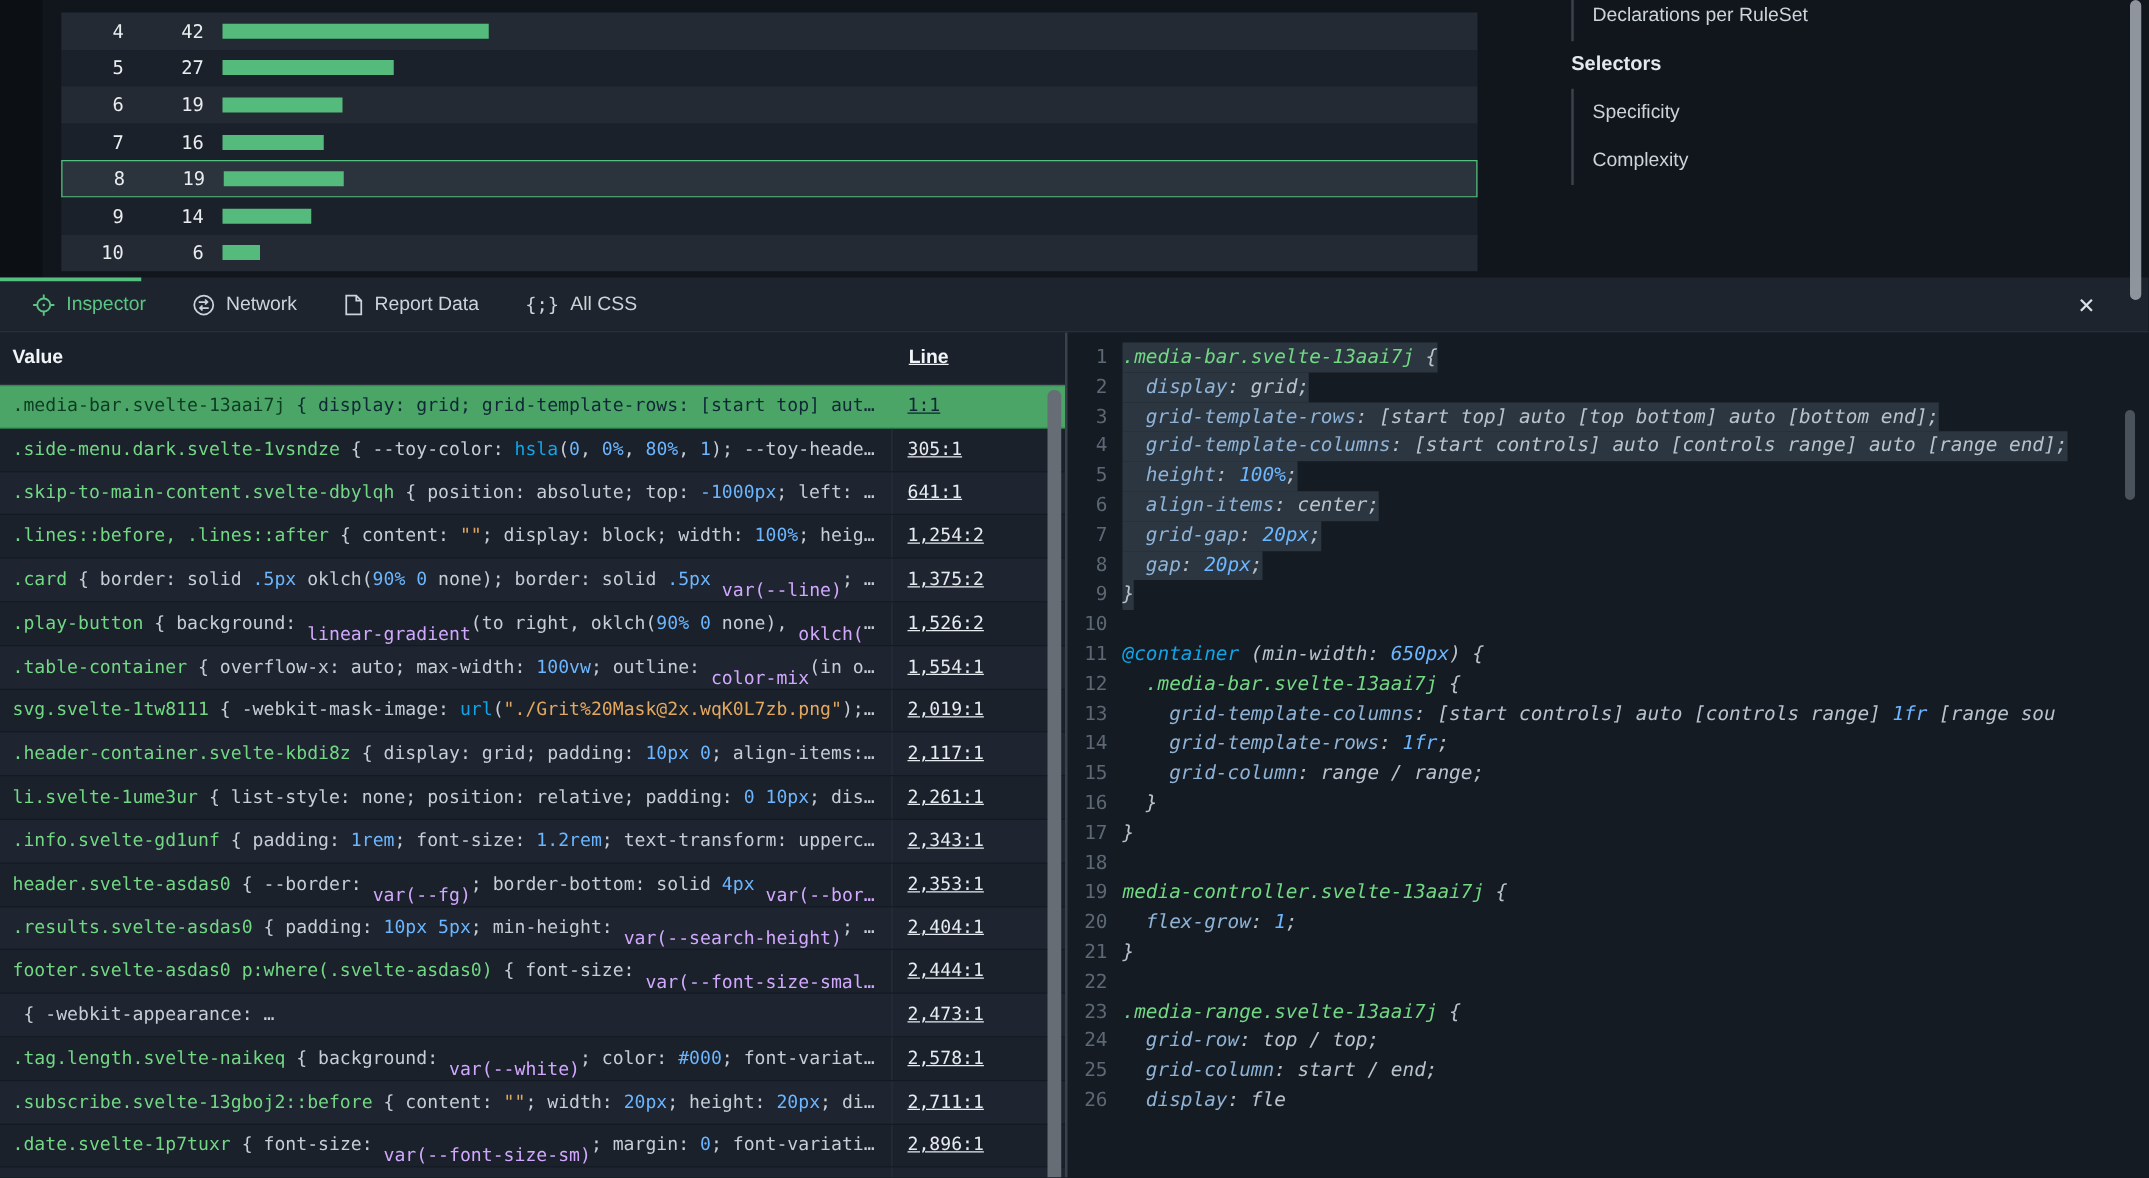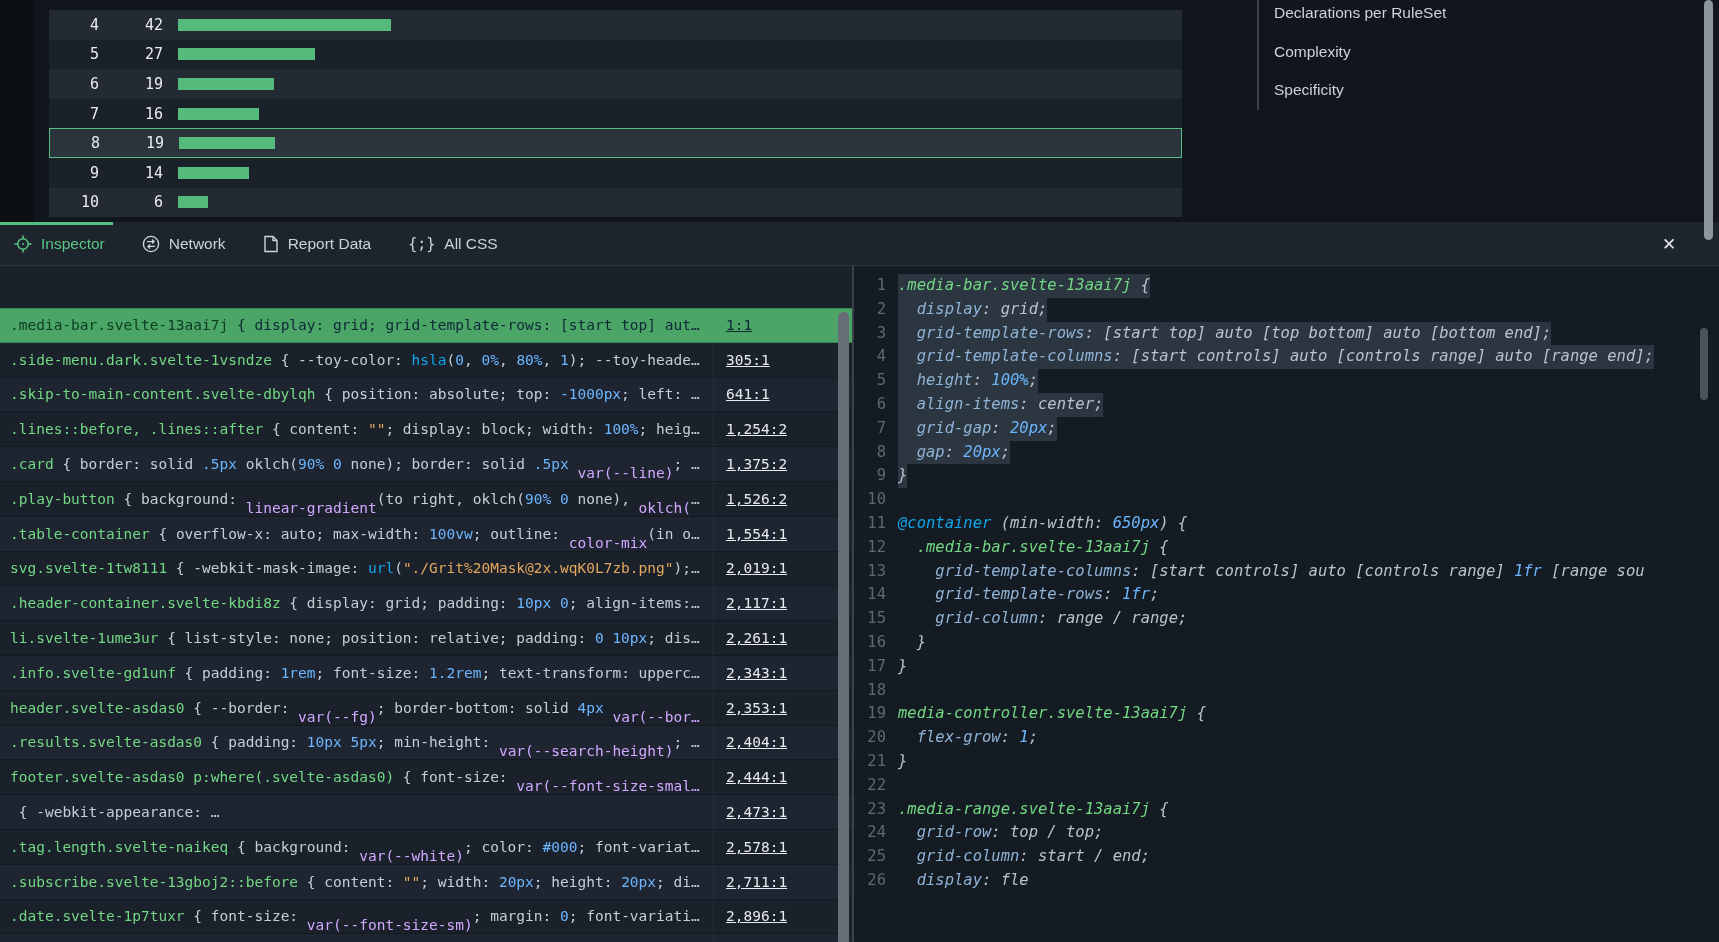--- a/index.html
+++ b/index.html
@@ -23,21 +23,21 @@
   .sb-items{border-left:2px solid #3a424b;}
   .sb-item{line-height:38.6px;padding-left:15px;white-space:nowrap;}
   .sb-header{line-height:38.6px;font-weight:bold;color:#e3e8ed;font-size:16px;white-space:nowrap;}
 
   .main-scroll-thumb{position:absolute;left:1704px;top:0;width:9px;height:240px;
                      background:#8e959d;border-radius:5px;z-index:60;}
 
   
   .panel{position:absolute;left:0;top:222px;width:1719px;height:720px;background:#1d242d;z-index:40;}
   .tabbar{position:relative;height:44px;border-bottom:1px solid #2b323c;box-sizing:border-box;
-          display:flex;align-items:center;padding-left:14px;}
+          display:flex;align-items:center;padding-left:26px;}
   .tab-indicator{position:absolute;left:0;top:0;width:113px;height:3px;background:#54bf7e;}
   .tab{display:flex;align-items:center;gap:9px;margin-right:37px;font-size:15.5px;
        color:#ccd3da;cursor:pointer;white-space:nowrap;}
   .tab.active{color:#5bc584;}
   .tab svg{display:block;}
   .braces-glyph{font-family:"DejaVu Sans Mono",monospace;font-size:15px;}
   .close-btn{position:absolute;left:1662px;top:0;height:44px;display:flex;align-items:center;
              font-size:17px;color:#dce2e8;cursor:pointer;}
 
   .panel-body{position:relative;height:676px;}
@@ -128,23 +128,24 @@
         <div class="chart-row alt-a">
           <span class="chart-label">10</span>
           <span class="chart-count">6</span>
           <span class="chart-bar" style="width: 30.42px;"></span>
         </div>
       </div>
     <div class="sidebar" id="sidebar">
         <div class="sb-items">
           <div class="sb-item">Declarations per RuleSet</div>
         </div>
+        <div class="sb-header">Selectors</div>
         <div class="sb-items">
+          <div class="sb-item">Specificity</div>
           <div class="sb-item">Complexity</div>
-          <div class="sb-item">Specificity</div>
         </div>
       </div>
     <div class="main-scroll-thumb"></div>
   </div>
 
   <div class="panel">
     <div class="tabbar">
       <div class="tab-indicator"></div>
       <span id="tabs-mount" style="display:contents"><div class="tab active">
             <span style="display: flex;">
@@ -180,20 +181,24 @@
               <span class="braces-glyph">{;}</span>
             </span>
             <span>All CSS</span>
           </div></span>
       <div class="close-btn">✕</div>
     </div>
 
     <div class="panel-body">
 
       <div class="table-pane">
+        <div class="tbl-header">
+          <span class="th-value">Value</span>
+          <span class="th-line">Line</span>
+        </div>
         <div class="tbl-rows" id="tbl-rows">
             <div class="tbl-row selected">
               <div class="cell-value"><span class="seg-sel">.media-bar.svelte-13aai7j</span><span class="seg-fg"> { display: grid; grid-template-rows: [start top] aut…</span></div>
               <div class="cell-line"><a>1:1</a></div>
             </div>
             <div class="tbl-row alt-b">
               <div class="cell-value"><span class="seg-sel">.side-menu.dark.svelte-1vsndze</span><span class="seg-fg"> { --toy-color: </span><span class="seg-red">hsla</span><span class="seg-fg">(</span><span class="seg-num">0</span><span class="seg-fg">, </span><span class="seg-num">0%</span><span class="seg-fg">, </span><span class="seg-num">80%</span><span class="seg-fg">, </span><span class="seg-num">1</span><span class="seg-fg">); --toy-heade…</span></div>
               <div class="cell-line"><a>305:1</a></div>
             </div>
             <div class="tbl-row alt-a">

